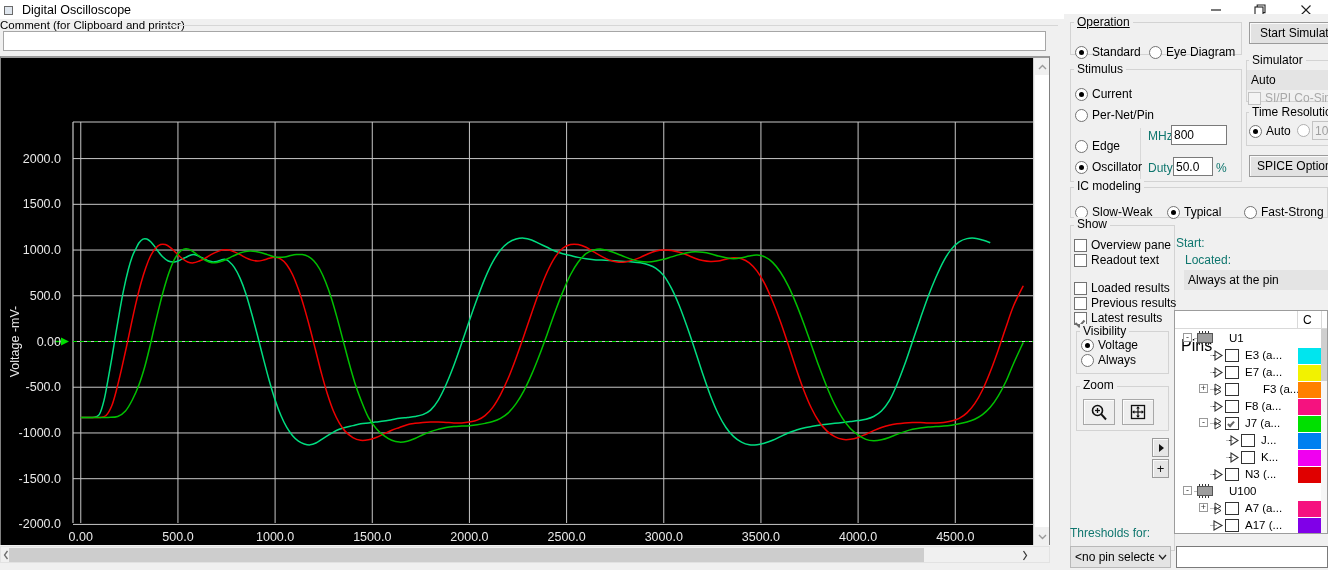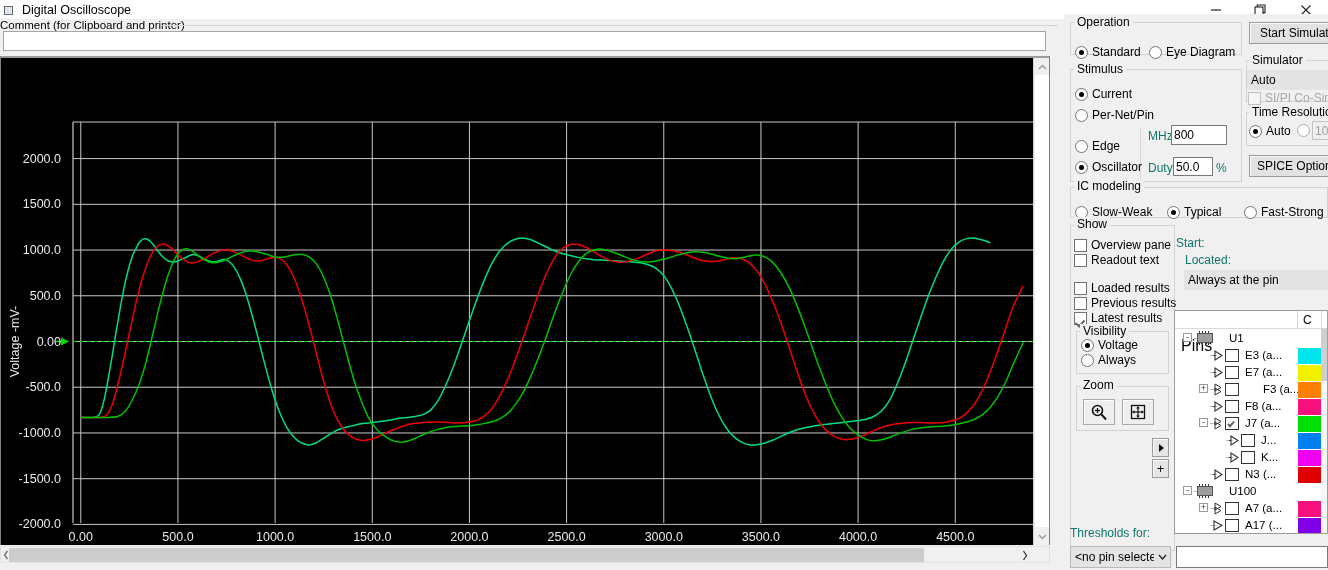--- a/index.html
+++ b/index.html
@@ -305,21 +305,21 @@
   <div id="hs-right">
     <svg width="6" height="11" viewBox="0 0 6 11">
         <polyline points="1.5,1 4.5,5.5 1.5,10" fill="none" stroke="#3c3c3c" stroke-width="1.3"></polyline>
       </svg>
   </div>
 </div>
 
 <div id="right-panel">
 
   <div class="gbox" style="left:6px; top:8px; width:172px; height:33px;"></div>
-  <div class="glabel" style="left:10px; top:1px;">Operation</div>
+  <div class="glabel" style="left:10px; top:1px;text-decoration:underline;">Operation</div>
   <div class="radio on" style="left:11px; top:31px;">
     <span class="dot"></span>
     <span class="lbl">Standard</span>
   </div>
   <div class="radio" style="left:85px; top:31px;">
     <span class="dot"></span>
     <span class="lbl">Eye Diagram</span>
   </div>
 
   <div class="gbox" style="left:6px; top:55px; width:172px; height:113px;"></div>

